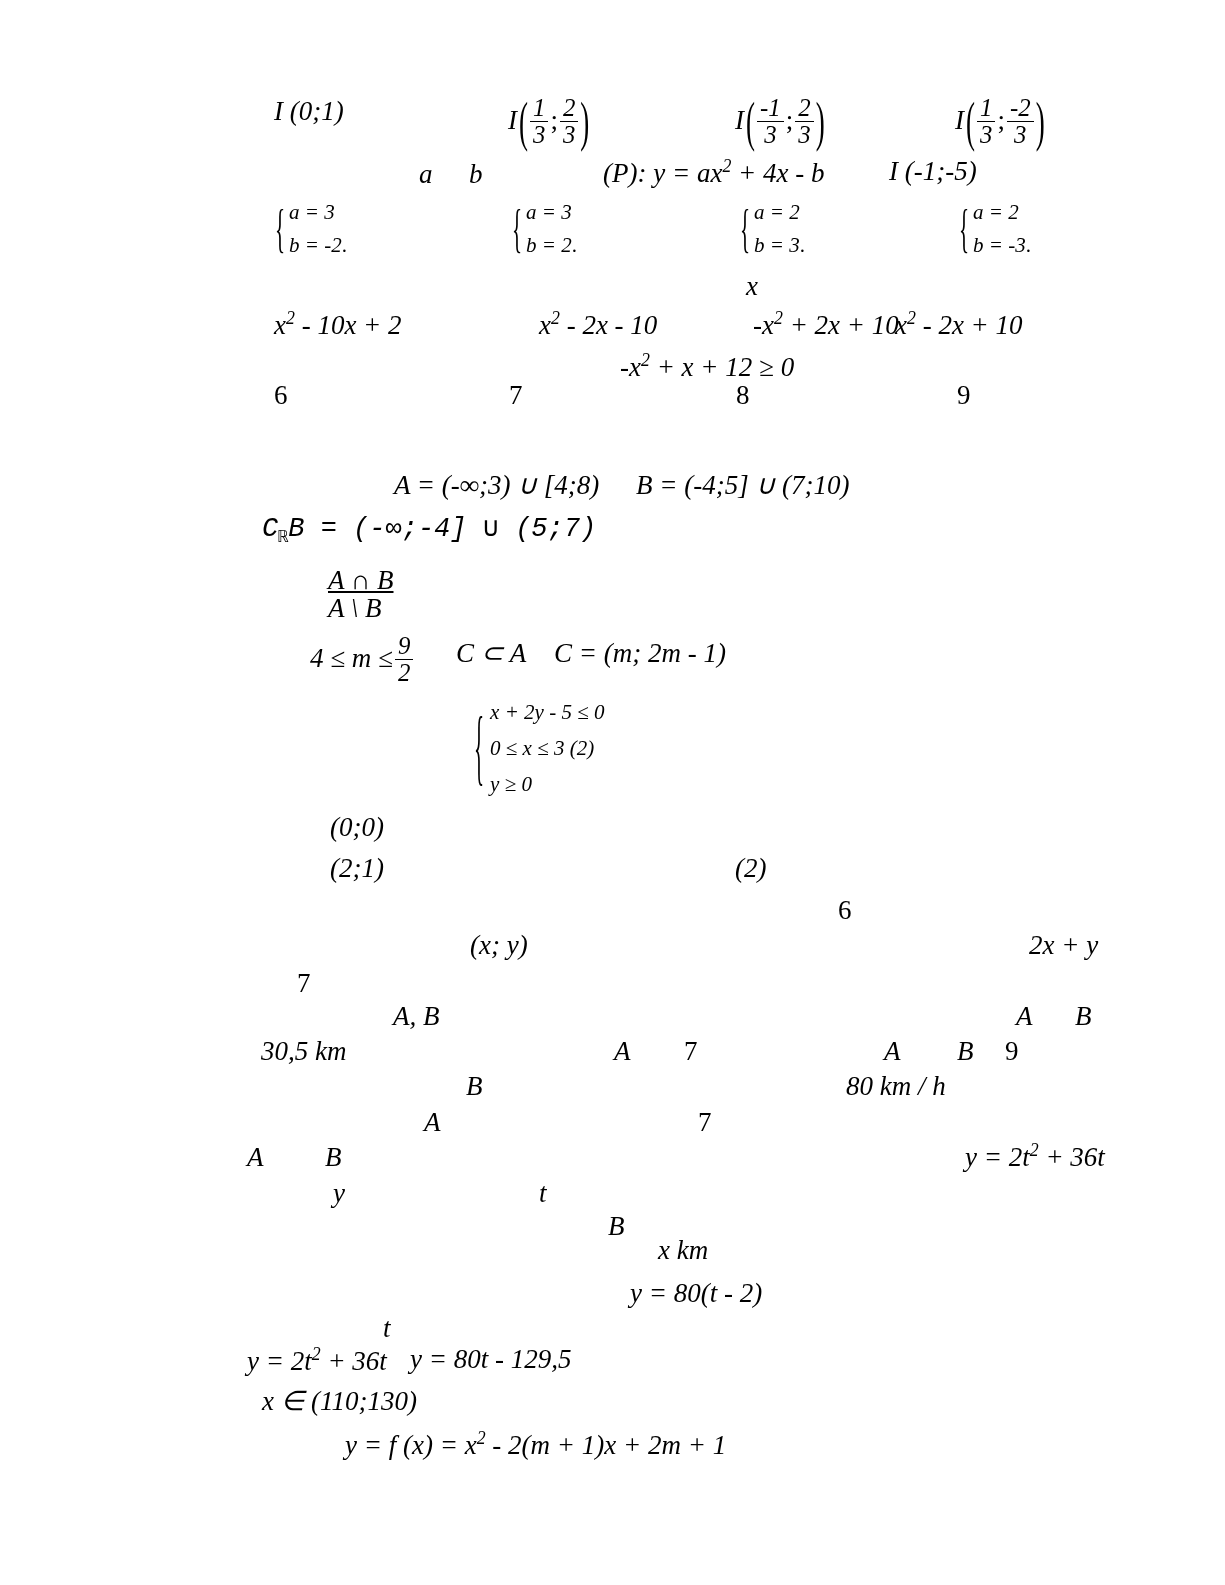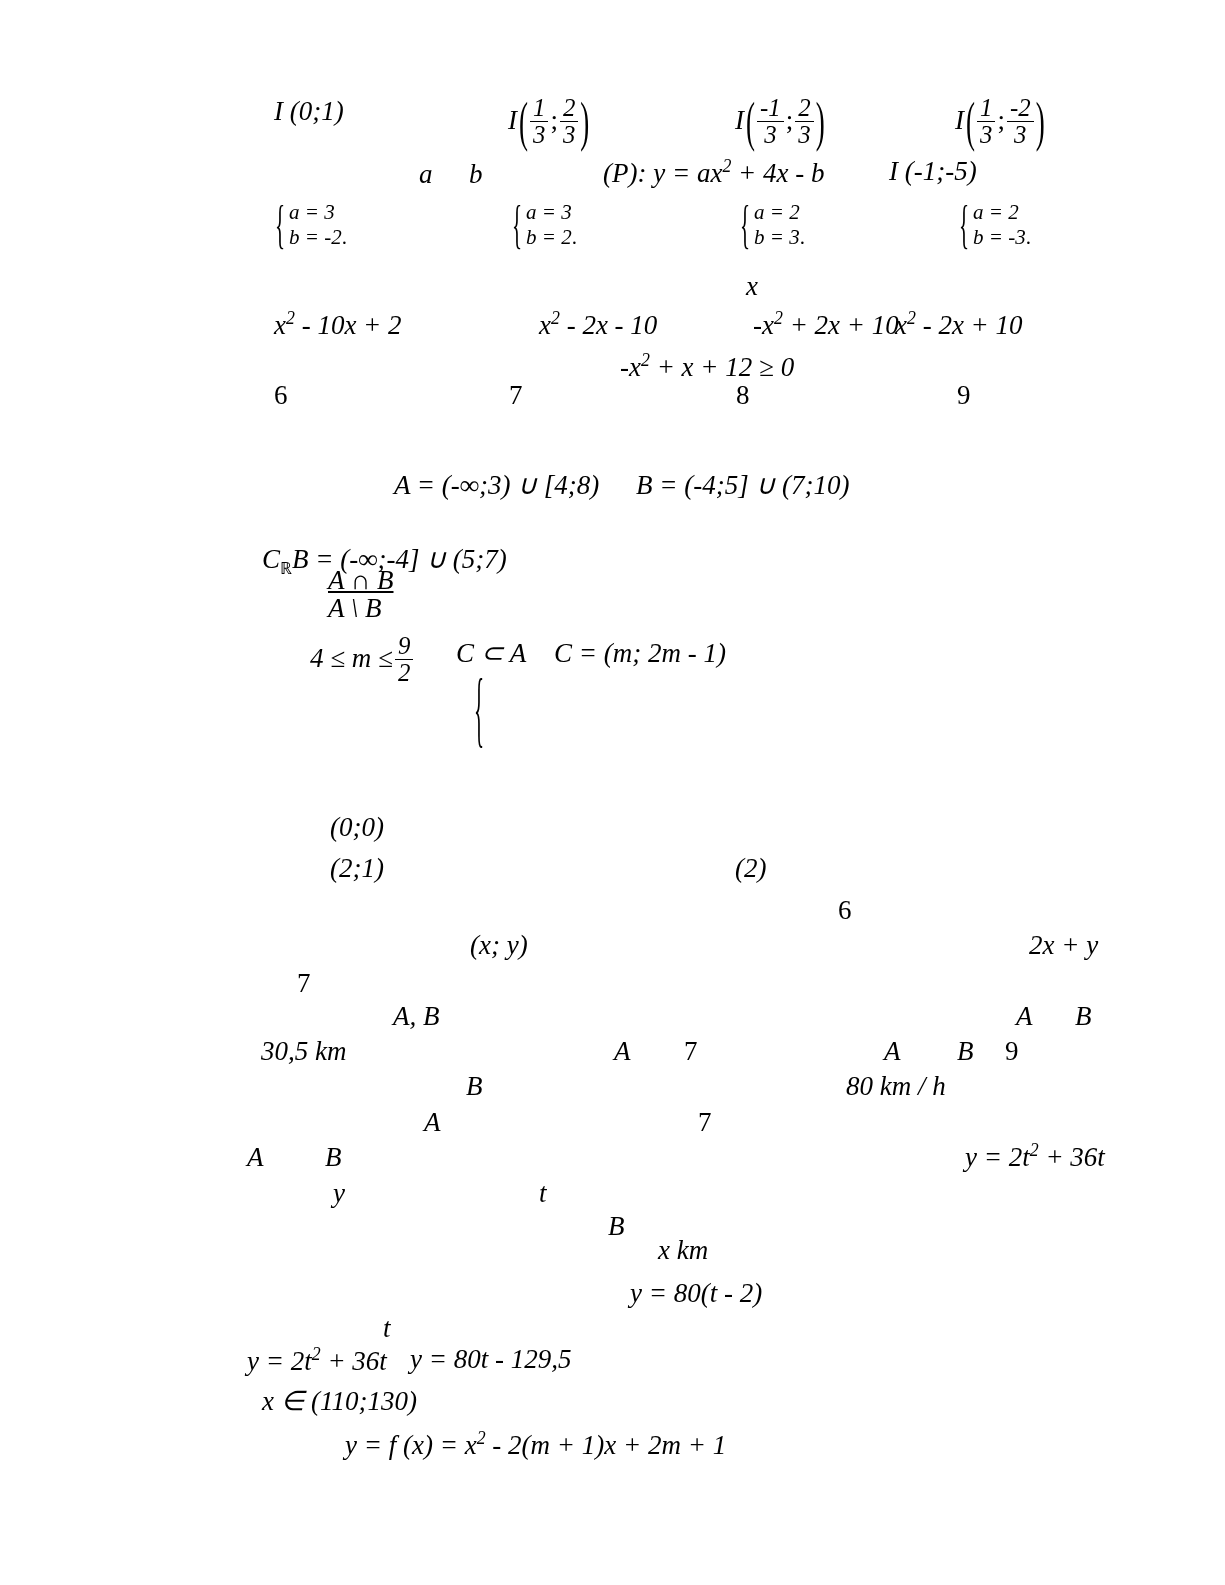--- a/index.html
+++ b/index.html
@@ -90,20 +90,21 @@
     font-style: normal;
     font-size: 21px;
     line-height: 1;
     transform: scaleY(2.5);
     display: inline-block;
     margin-right: 4px;
   }
   .system .rows {
     display: flex;
     flex-direction: column;
+    gap: 8px;
   }
   .system3 .brace {
     transform: scaleY(4.0);
     margin-right: 6px;
   }
   .system3 .rows { gap: 11px; }
   .dot {
     font-style: normal;
   }
 </style>
@@ -185,35 +186,40 @@
   </div>
 
   <div class="m rm" style="left:274px; top:382px;">6</div>
   <div class="m rm" style="left:509px; top:382px;">7</div>
   <div class="m rm" style="left:736px; top:382px;">8</div>
   <div class="m rm" style="left:957px; top:382px;">9</div>
 
   <div class="m" style="left:394px; top:472px;">A = (-∞;3) ∪ [4;8)</div>
   <div class="m" style="left:636px; top:472px;">B = (-4;5] ∪ (7;10)</div>
 
-  <div class="m" style="left:262px; top:546px;">
+  <div class="m" style="left:262px; top:516px;font-family:Liberation Mono, monospace;">
     <span>C</span><sub>ℝ</sub><span>B = (-∞;-4] ∪ (5;7)</span>
   </div>
 
   <div class="m" style="left:328px; top:567px;text-decoration:underline;">A ∩ B</div>
   <div class="m" style="left:328px; top:595px;">A \ B</div>
 
   <div class="m" style="left:310px; top:634px;">
     <span>4 ≤ m ≤</span><span class="frac"><span class="num">9</span><span class="den">2</span></span>
   </div>
   <div class="m" style="left:456px; top:640px;">C ⊂ A</div>
   <div class="m" style="left:554px; top:640px;">C = (m; 2m - 1)</div>
 
   <div class="system system3" style="left:474px; top:700px;">
     <span class="brace">{</span>
+    <span class="rows">
+      <span>x + 2y - 5 ≤ 0</span>
+      <span>0 ≤ x ≤ 3 (2)</span>
+      <span>y ≥ 0</span>
+    </span>
   </div>
 
   <div class="m" style="left:330px; top:814px;">(0;0)</div>
   <div class="m" style="left:330px; top:855px;">(2;1)</div>
   <div class="m" style="left:735px; top:855px;">(2)</div>
 
   <div class="m rm" style="left:838px; top:897px;">6</div>
 
   <div class="m" style="left:470px; top:932px;">(x; y)</div>
   <div class="m" style="left:1029px; top:932px;">2x + y</div>

